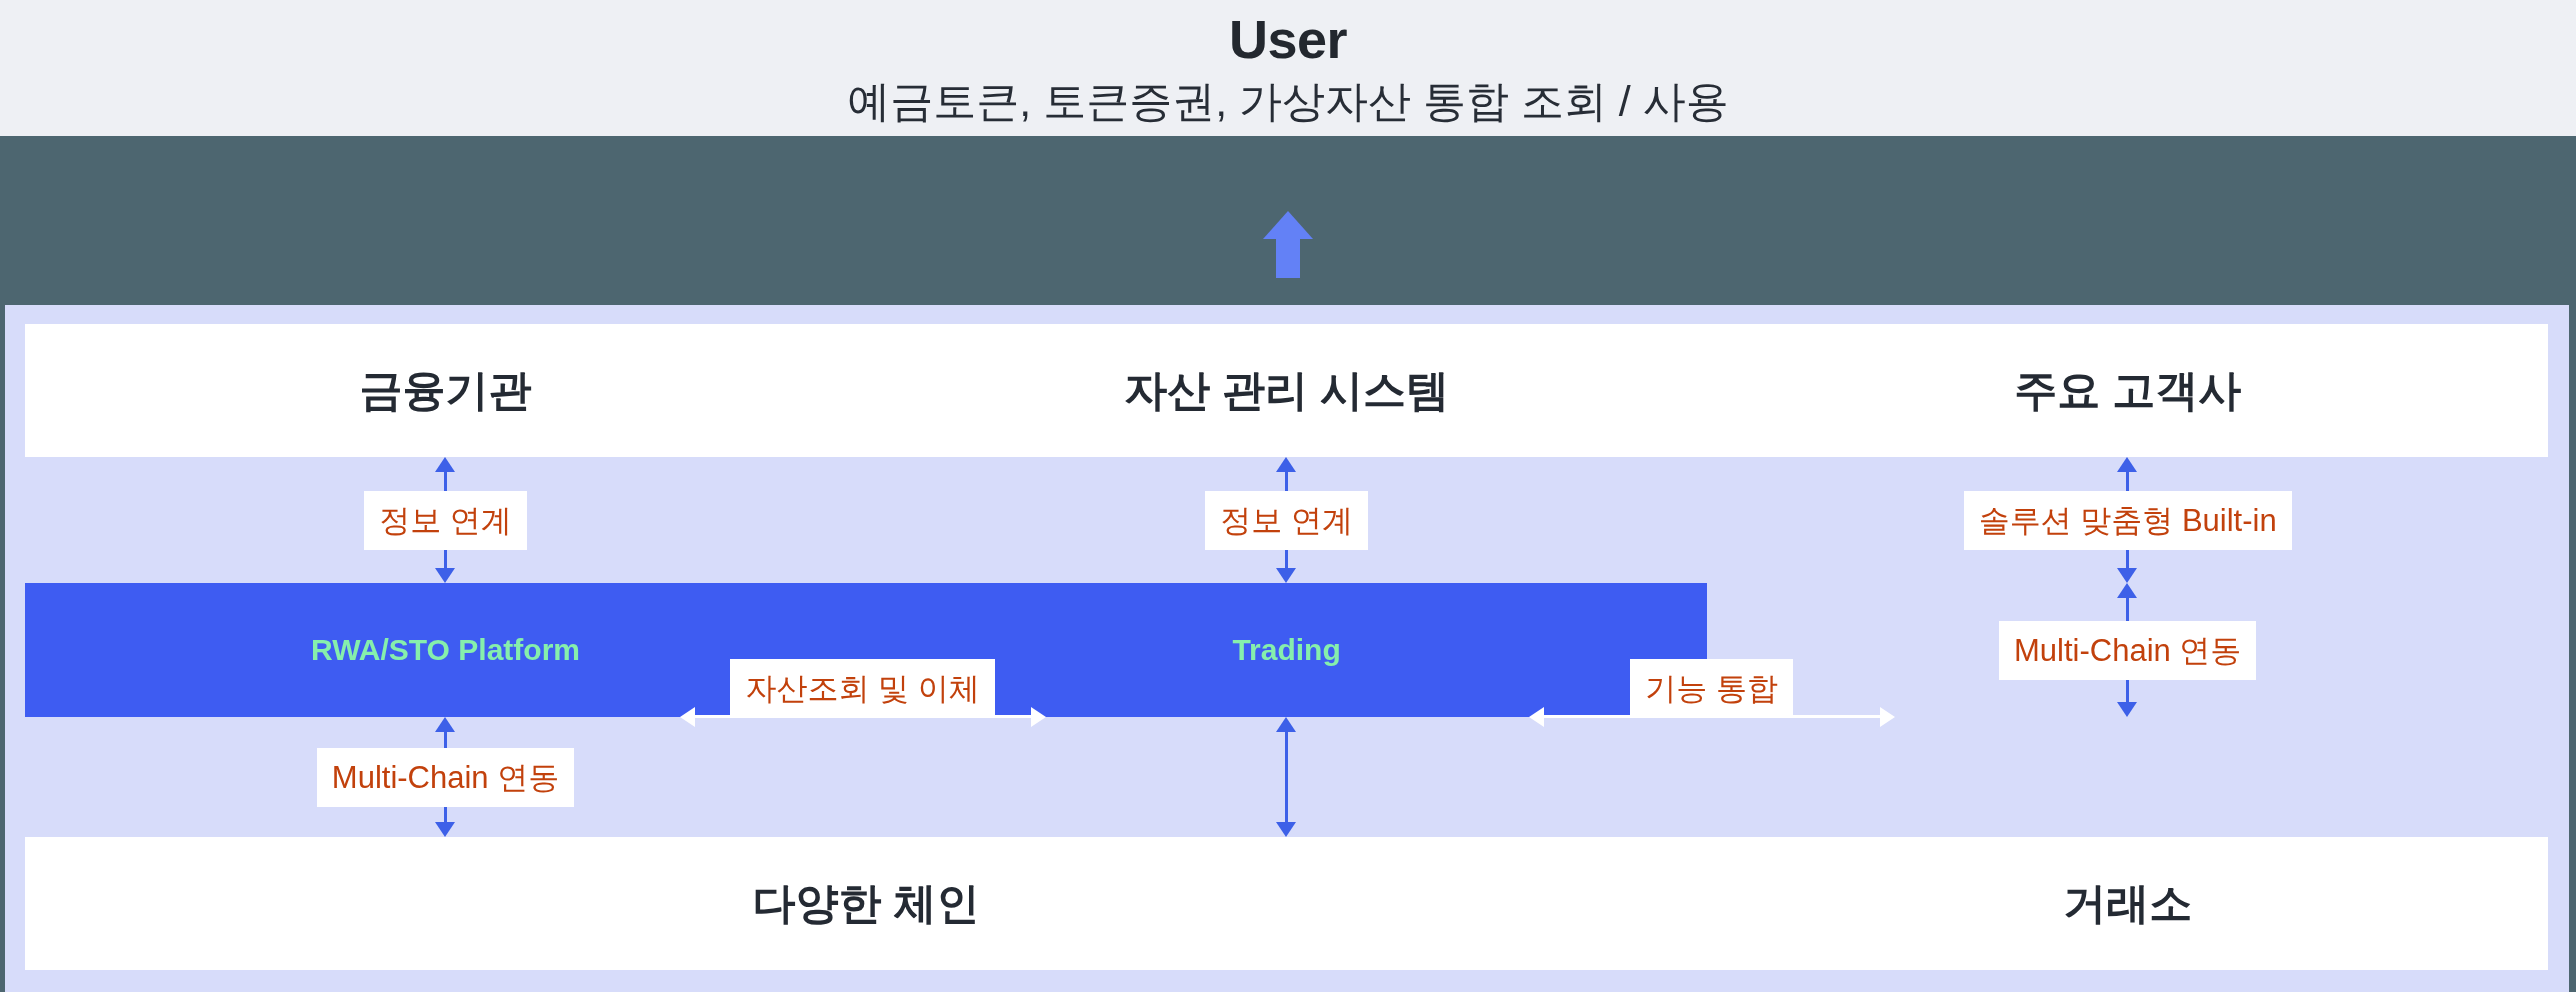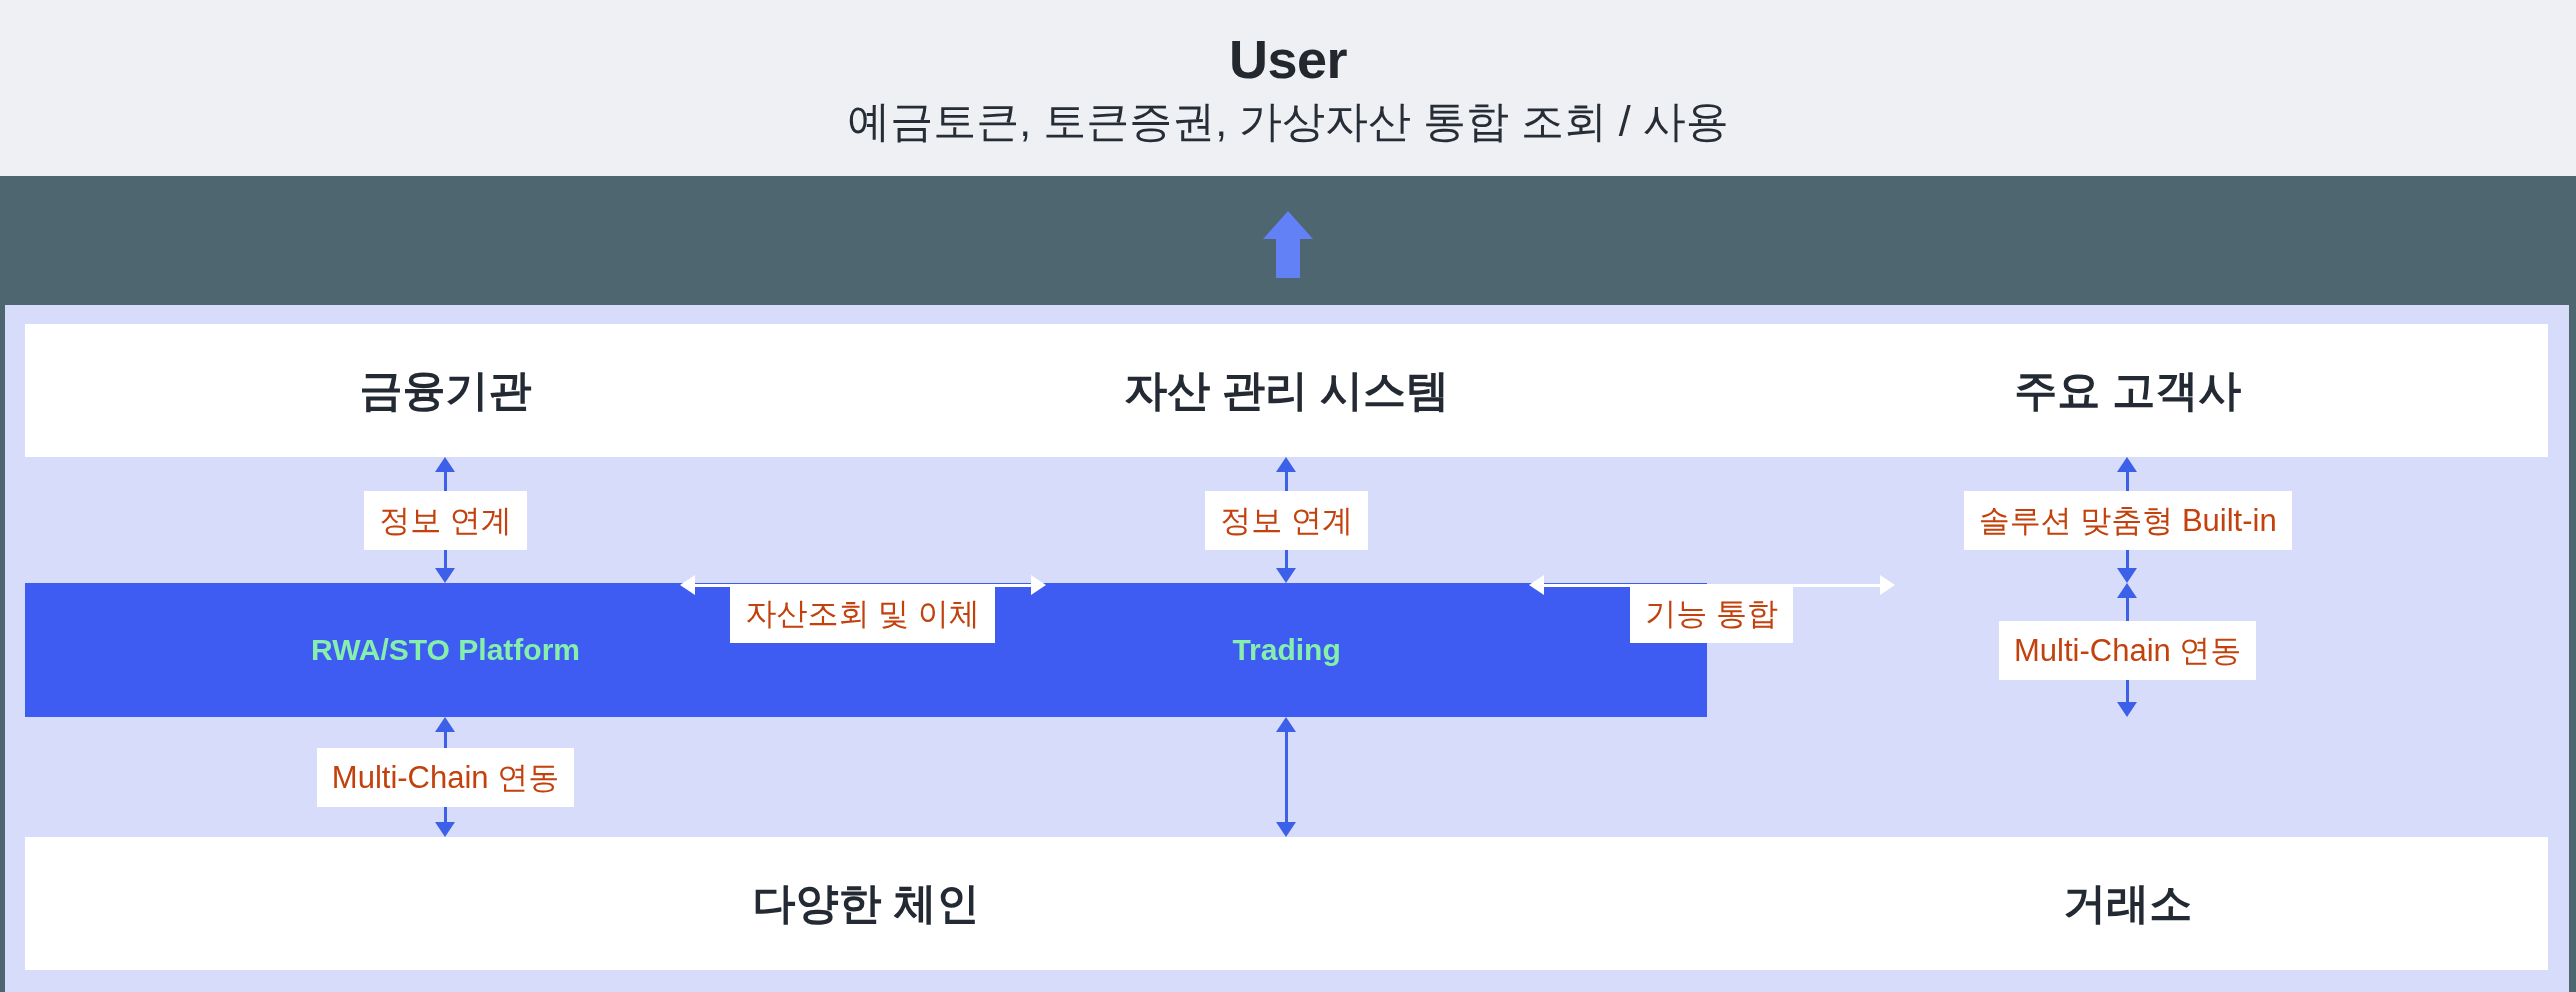--- a/index.html
+++ b/index.html
@@ -6,21 +6,21 @@
   html,body { width:2576px; height:992px; }
   body {
     position:relative;
     background:#4D6670; 
     font-family:"Liberation Sans","DejaVu Sans",sans-serif;
     overflow:hidden;
   }
 
   
   .top-strip {
-    position:absolute; top:0; left:0; width:100%; height:176px;
+    position:absolute; top:0; left:0; width:100%; height:136px;
     background:#EEF0F4;
     display:flex; flex-direction:column; align-items:center; justify-content:center;
     gap:13px; z-index:3;
   }
   .user-title   { font-size:54px; font-weight:bold; color:#23282F; line-height:1; letter-spacing:-0.5px; }
   .user-subtitle{ font-size:43px; color:#272D36; line-height:1.05; }
 
   
   .band { position:absolute; top:176px; left:0; width:100%; height:129px; background:#4D6670; }
   .up-arrow { position:absolute; left:50%; top:35px; transform:translateX(-50%); width:50px; }
@@ -63,21 +63,21 @@
   .vconn .tri-down { bottom:0; border-top:15px solid #3D60E8; }
   .conn-label {
     position:relative; z-index:1;
     background:#FFFFFF; color:#c2410c;
     font-size:31px; line-height:1; padding:14px 15px; white-space:nowrap;
   }
 
   
   .hconn {
     position:absolute; top:279px; height:134px; width:342px;
-    display:flex; align-items:flex-start; justify-content:center; z-index:2;
+    display:flex; align-items:flex-end; justify-content:center; z-index:2;
   }
   .hconn.first  { left:687px; }
   .hconn.second { left:1536px; }
   .h-line { flex:1 1 auto; height:2.8px; background:#FFFFFF; position:relative; }
   .h-line.left::before {
     content:""; position:absolute; left:-12px; top:50%; transform:translateY(-50%);
     border-top:10.2px solid transparent; border-bottom:10.2px solid transparent;
     border-right:15px solid #FFFFFF;
   }
   .h-line.right::after {

